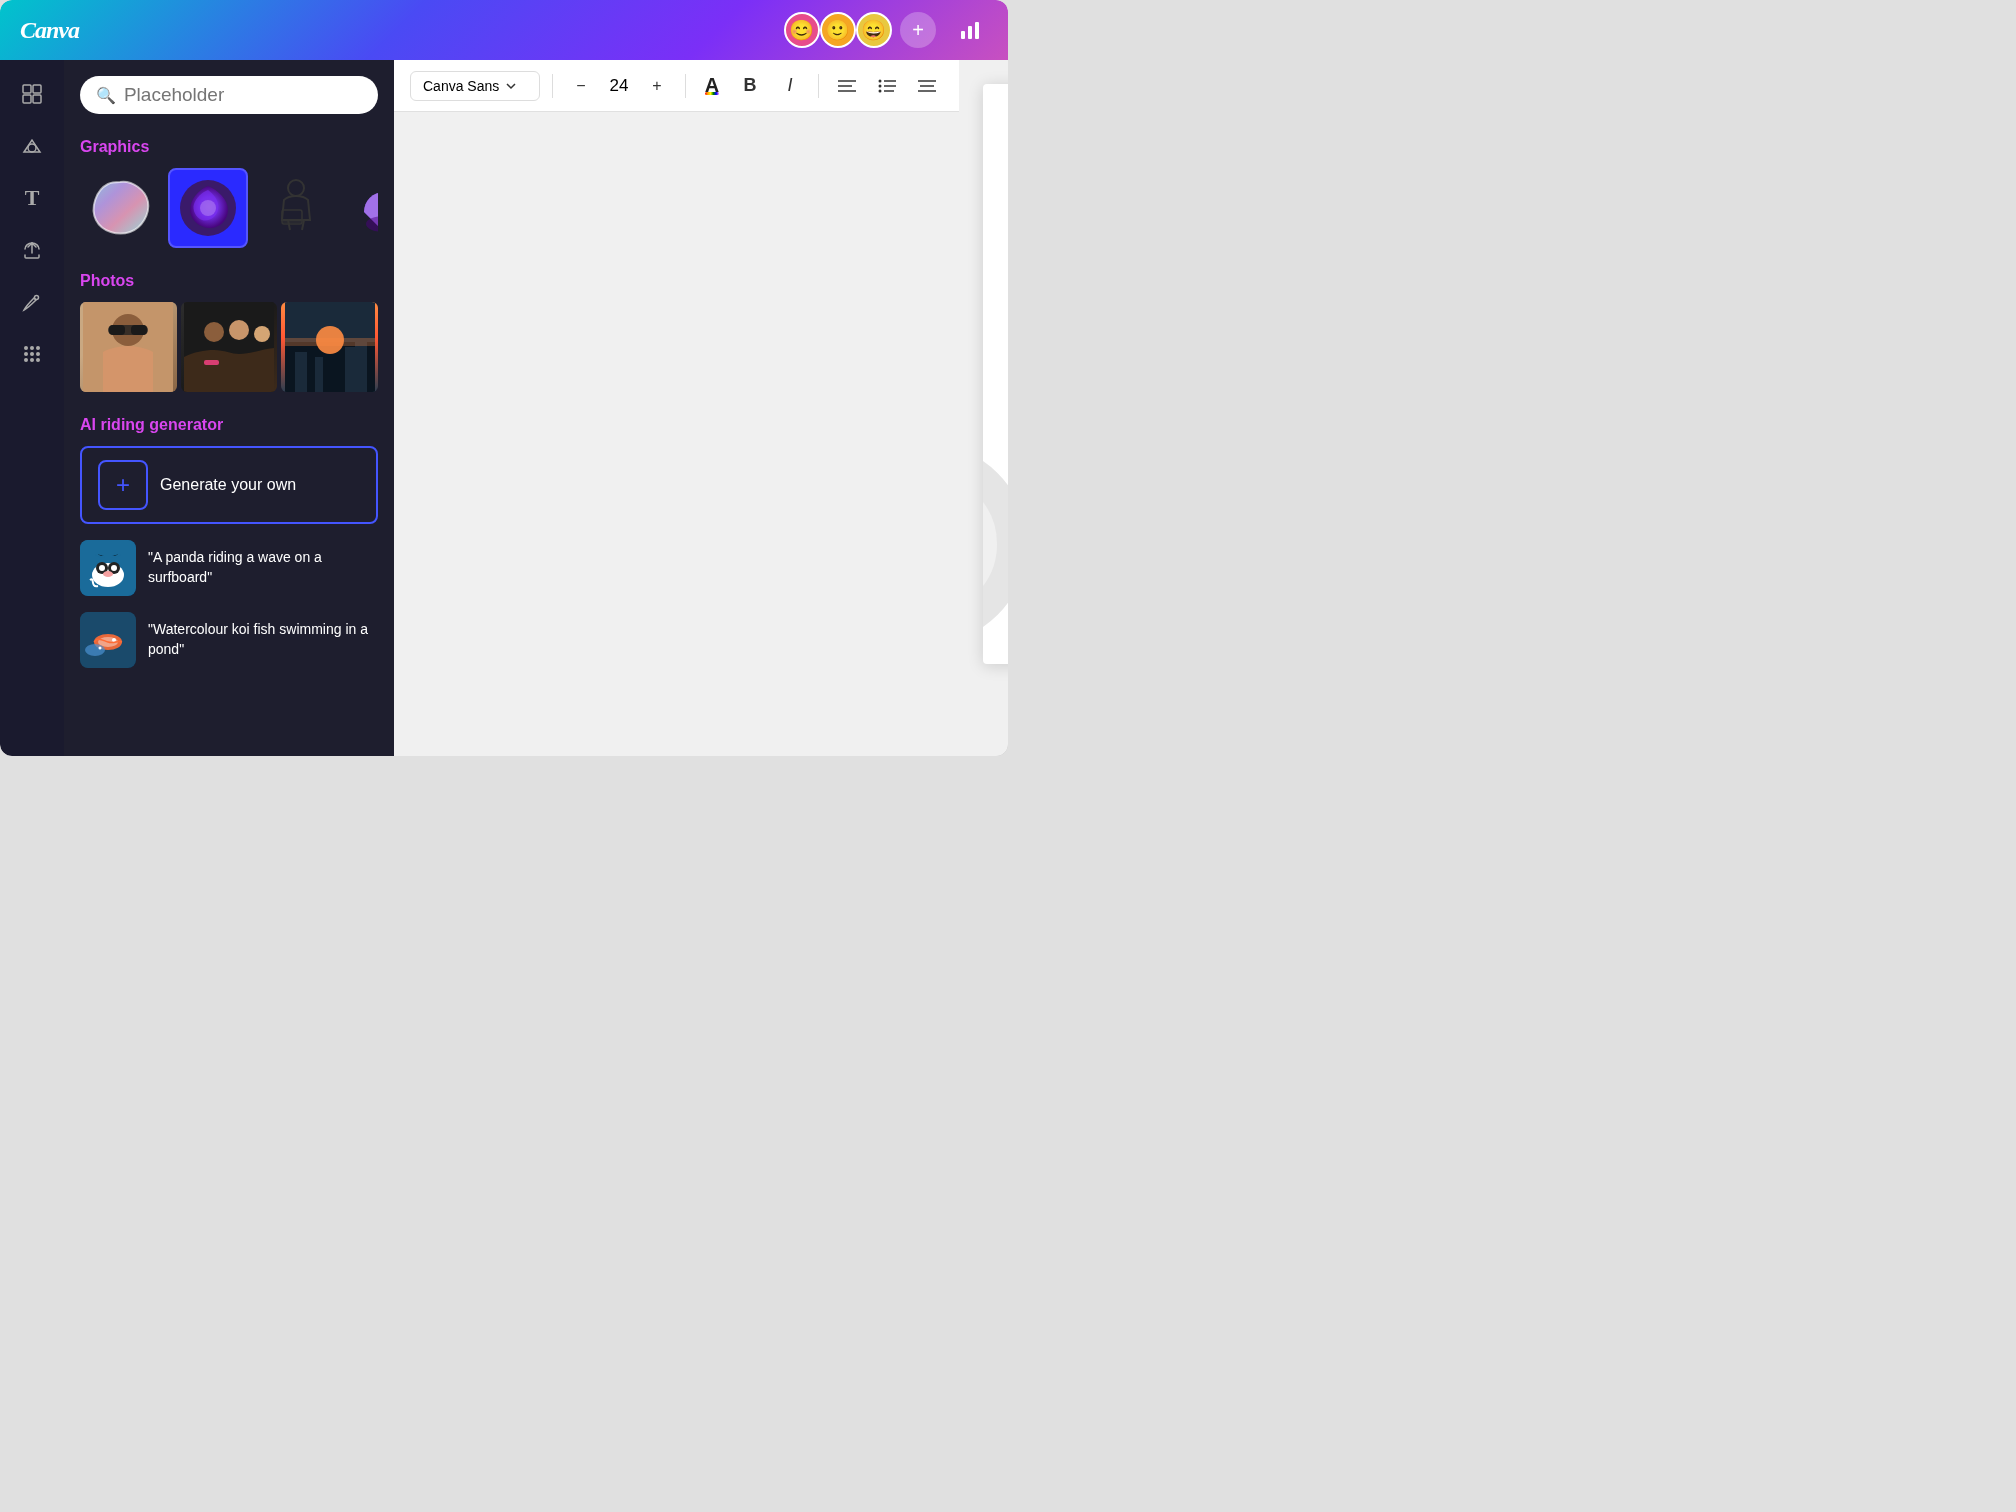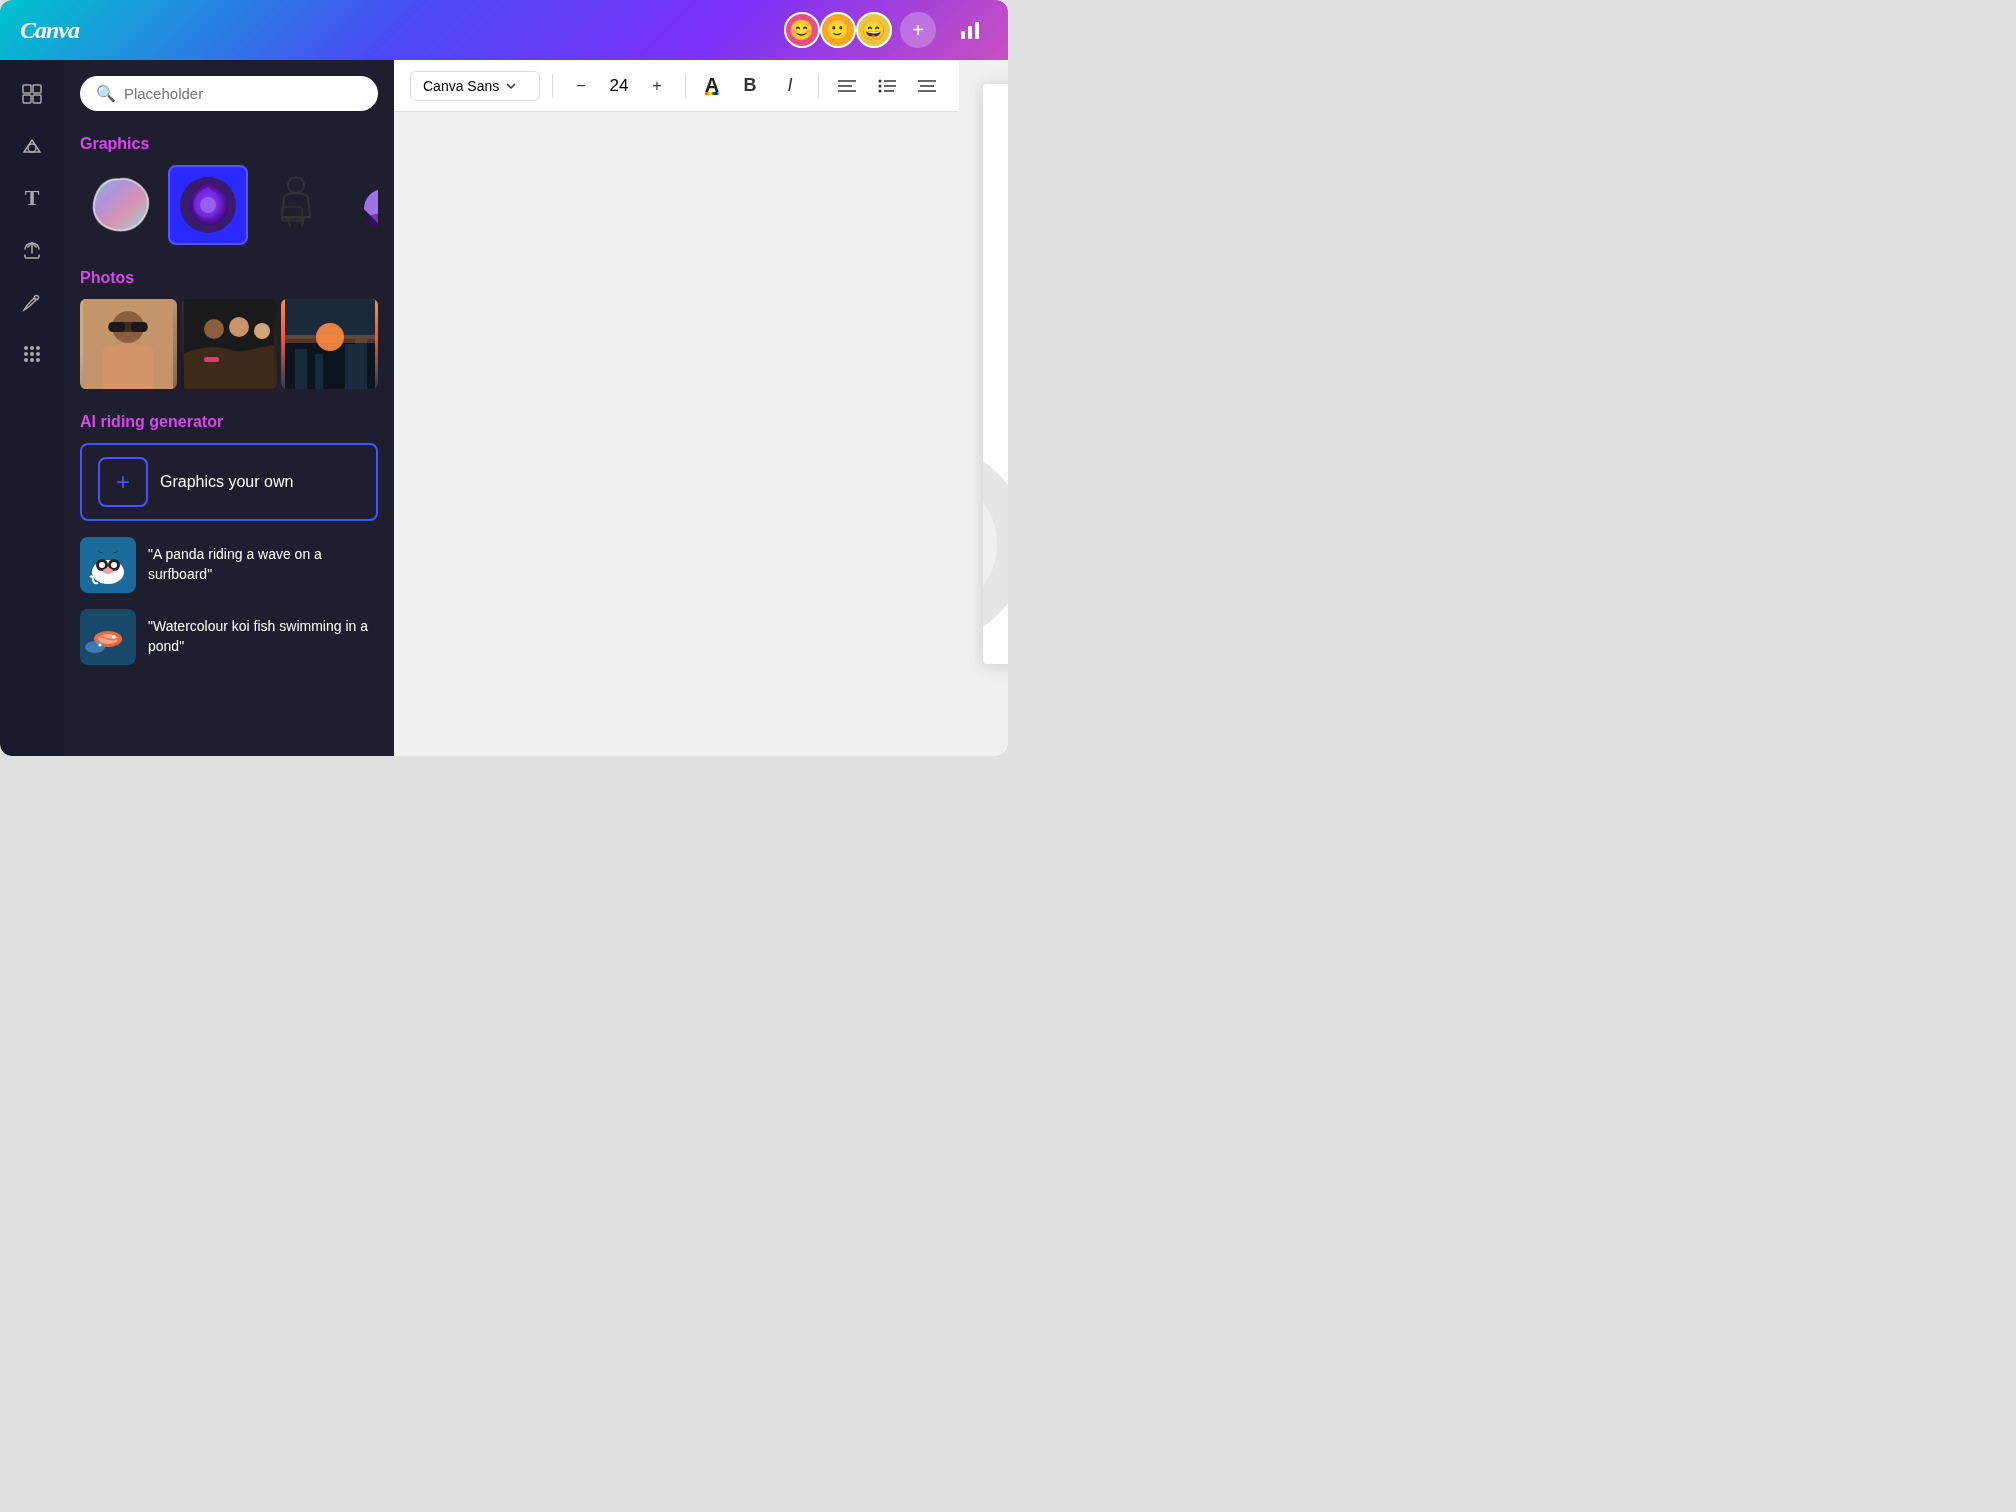--- a/index.html
+++ b/index.html
@@ -122,21 +122,21 @@
       align-items: center;
       background: white;
       border-radius: 24px;
       padding: 8px 16px;
       gap: 8px;
       margin-bottom: 24px;
     }
     .search-bar input {
       border: none;
       outline: none;
-      font-size: 15px;
+      font-size: 19px;
       color: #888;
       background: transparent;
       flex: 1;
     }
     .search-icon { color: #888; font-size: 16px; }
     .section-title {
       color: #d946ef;
       font-size: 16px;
       font-weight: 600;
       margin-bottom: 12px;
@@ -607,21 +607,21 @@
         </div>
       </div>
 
       <div class="ai-section">
         <div class="section-title">AI riding generator</div>
 
         <div class="ai-generate-btn">
           <div class="ai-plus-box">
             <span>+</span>
           </div>
-          <span class="ai-generate-text">Graphics your own</span>
+          <span class="ai-generate-text">Generate your own</span>
         </div>
 
         <div class="ai-example-item">
           <div class="ai-thumb ai-thumb-panda">
             <svg width="56" height="56" viewBox="0 0 56 56">
               <rect width="56" height="56" fill="#1a6b9a" rx="8"></rect>
               <ellipse cx="28" cy="35" rx="16" ry="12" fill="white"></ellipse>
               <circle cx="22" cy="28" r="6" fill="#222"></circle>
               <circle cx="34" cy="28" r="6" fill="#222"></circle>
               <circle cx="22" cy="28" r="3" fill="white"></circle>

